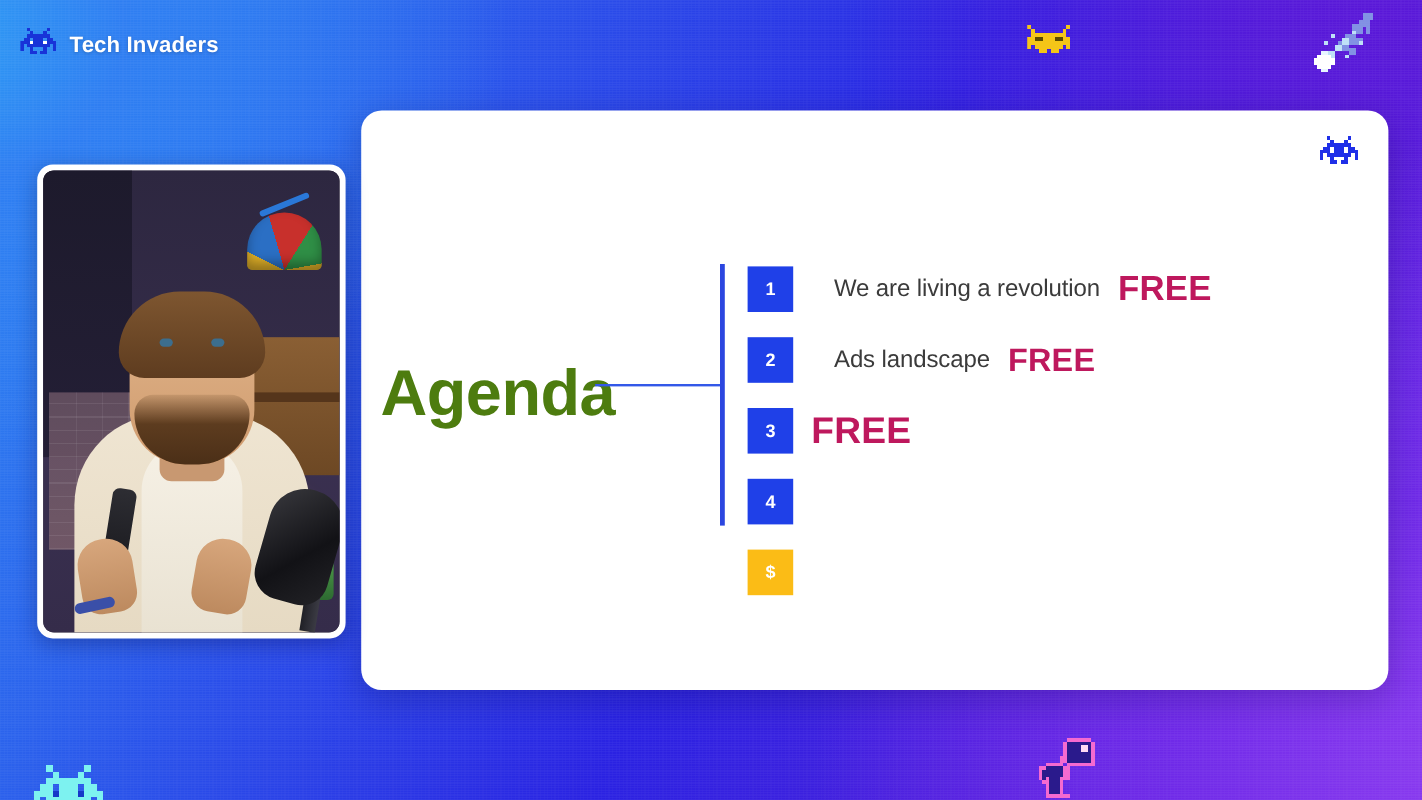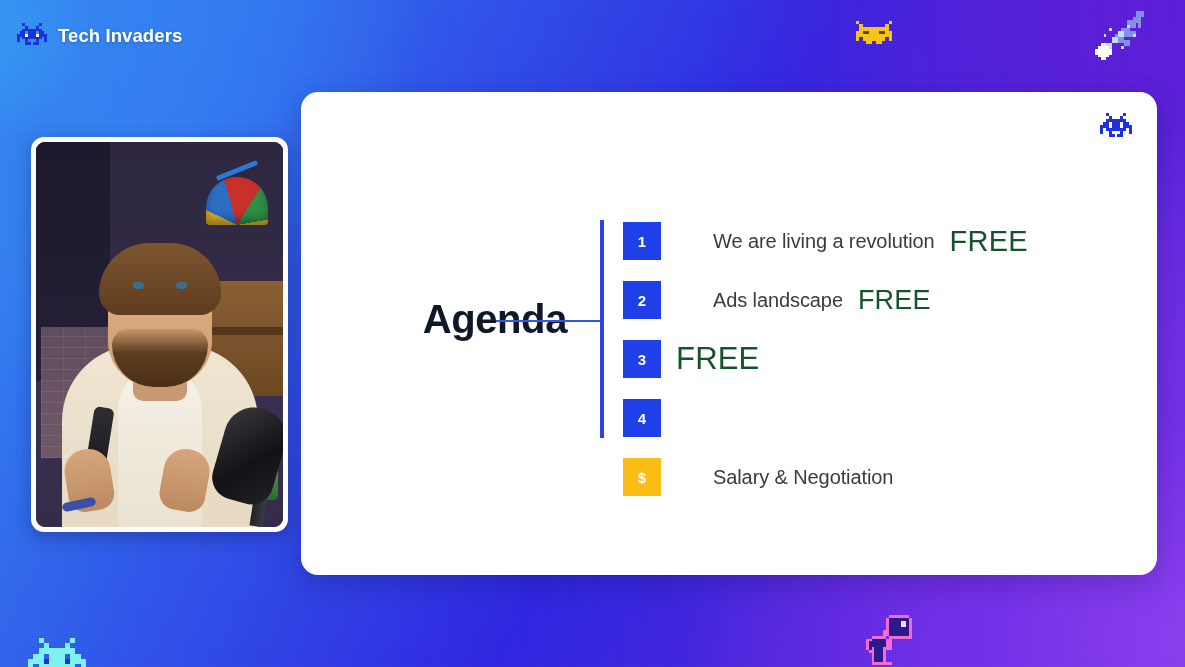--- a/index.html
+++ b/index.html
@@ -190,22 +190,22 @@
     width:856px; height:483px;
     background:#ffffff;
     border-radius:17px;
     box-shadow:0 8px 28px rgba(8,8,60,.22);
     z-index:3;
   }
   #card-invader { position:absolute; right:25px; top:19px; }
 
   #agenda-title {
     position:absolute; left:16px; top:205px;
-    width:250px; text-align:right;
-    font-size:40px; font-weight:bold; color:#0f172a;
+    width:250px; 
+    font-size:54px; font-weight:bold; color:#4d7c0f;
     letter-spacing:-.4px;
   }
   #connector {
     position:absolute; left:195px; top:228px;
     width:105px; height:2px; background:#3358e8;
   }
   #vrule {
     position:absolute; left:299px; top:128px;
     width:4px; height:218px; background:#2b46e0;
   }
@@ -216,27 +216,27 @@
   }
   .item { display:flex; align-items:center; }
   .badge {
     width:38px; height:38px; flex:0 0 38px;
     display:flex; align-items:center; justify-content:center;
     color:#ffffff; font-size:15px; font-weight:bold;
   }
   .badge.blue   { background:#1f40e8; }
   .badge.yellow { background:#fbbc16; }
   .itxt {
-    margin-left:52px;
+    margin-left:34px;
     font-size:20px; color:#3b3b3b; white-space:nowrap;
     letter-spacing:-.1px;
   }
   .free {
-    margin-left:15px; color:#14532d;
-    font-weight:normal; letter-spacing:.2px; white-space:nowrap;
+    margin-left:15px; color:#be185d;
+    font-weight:bold; letter-spacing:.2px; white-space:nowrap;
   }
 </style>
 </head>
 <body>
 
 <div id="bg"></div>
 <div id="bgnoise"></div>
 
 <div id="brand">
   <span>
@@ -464,16 +464,15 @@
       </div>
       <div class="item">
         <div class="badge blue">3</div>
         <div class="free" style="font-size: 31px;">FREE</div>
       </div>
       <div class="item">
         <div class="badge blue">4</div>
       </div>
       <div class="item">
         <div class="badge yellow">$</div>
-        <div class="itxt">Salary &amp; Negotiation</div>
       </div>
     </div>
 </div>
 
 </body></html>

